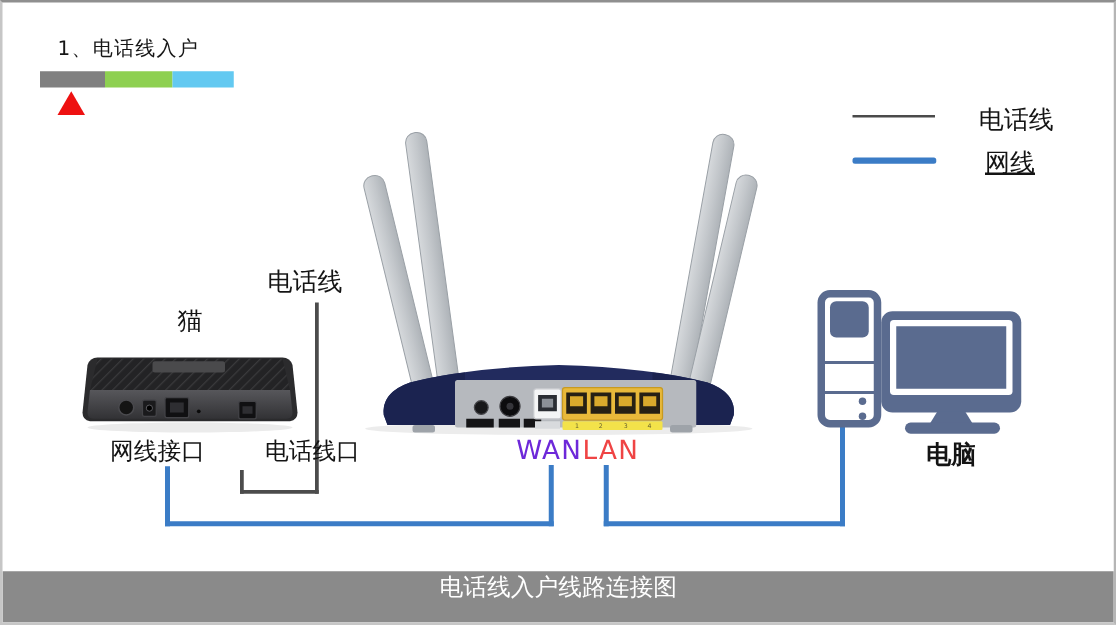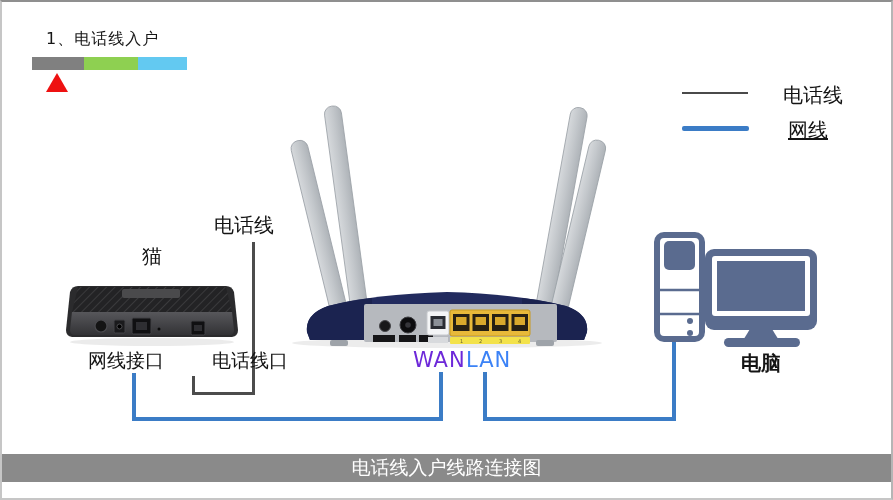--- a/index.html
+++ b/index.html
@@ -43,29 +43,29 @@
   .nv3{left:481px;top:370px;width:4px;height:49px;}
   .nh2{left:481px;top:415px;width:193px;height:4px;}
   .nv4{left:670px;top:337px;width:4px;height:82px;}
 
   
   .phone-in-label{left:212px;top:210px;font-size:20px;}
   .modem-label{left:140px;top:241px;font-size:20px;}
   .modem-eth-label{left:86px;top:346px;font-size:19px;}
   .modem-tel-label{left:165px;top:346px;font-size:19px;margin-left:45px;}
   .wan-label{left:411px;top:346px;font-size:21px;font-weight:400;letter-spacing:1px;color:#6d28d9;}
-  .lan-label{left:464px;top:346px;font-size:21px;font-weight:500;letter-spacing:1px;color:#3b82f6;}
+  .lan-label{left:464px;top:346px;font-size:21px;font-weight:500;letter-spacing:1px;color:#ef4444;}
   .pc-label{left:739px;top:348px;font-size:20px;font-weight:bold;}
 
   .modem-svg{left:62px;top:276px;}
   .router-svg{left:270px;top:88px;}
   .pc-svg{left:645px;top:222px;}
 
   
-  .footer{left:0;right:0;bottom:16px;height:28px;background:#8a8a8a;
+  .footer{left:0;right:0;bottom:0;height:41px;background:#8a8a8a;
     color:#ffffff;font-size:19px;text-align:center;line-height:27px;}
 </style>
 </head>
 <body>
 
 <div class="canvas">
 
   <div class="txt step-title">1、电话线入户</div>
   <div class="abs progress">
     <div class="seg s0"></div>

